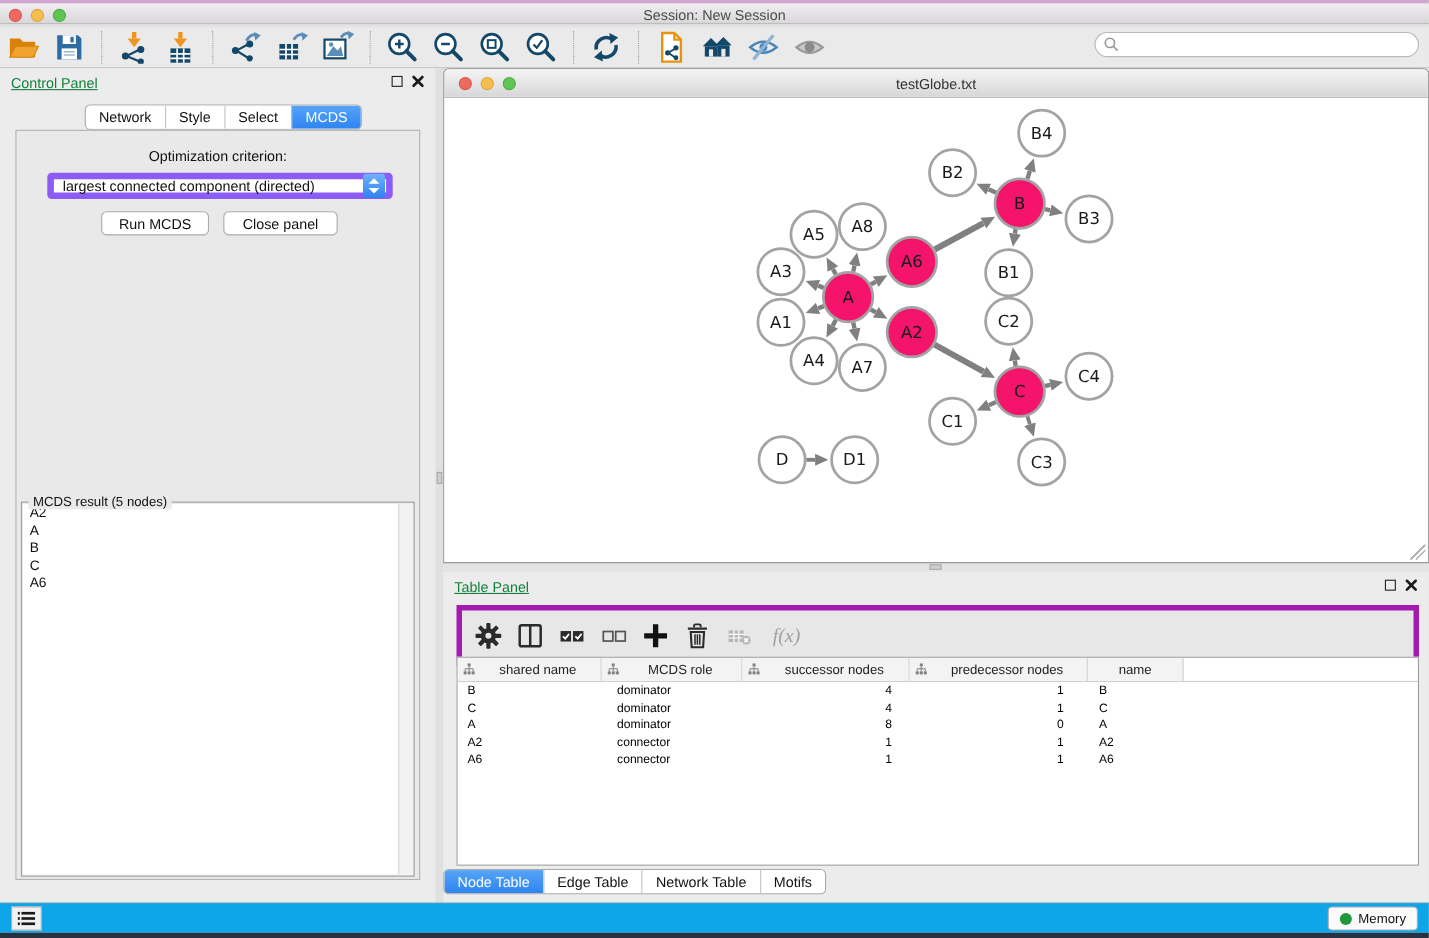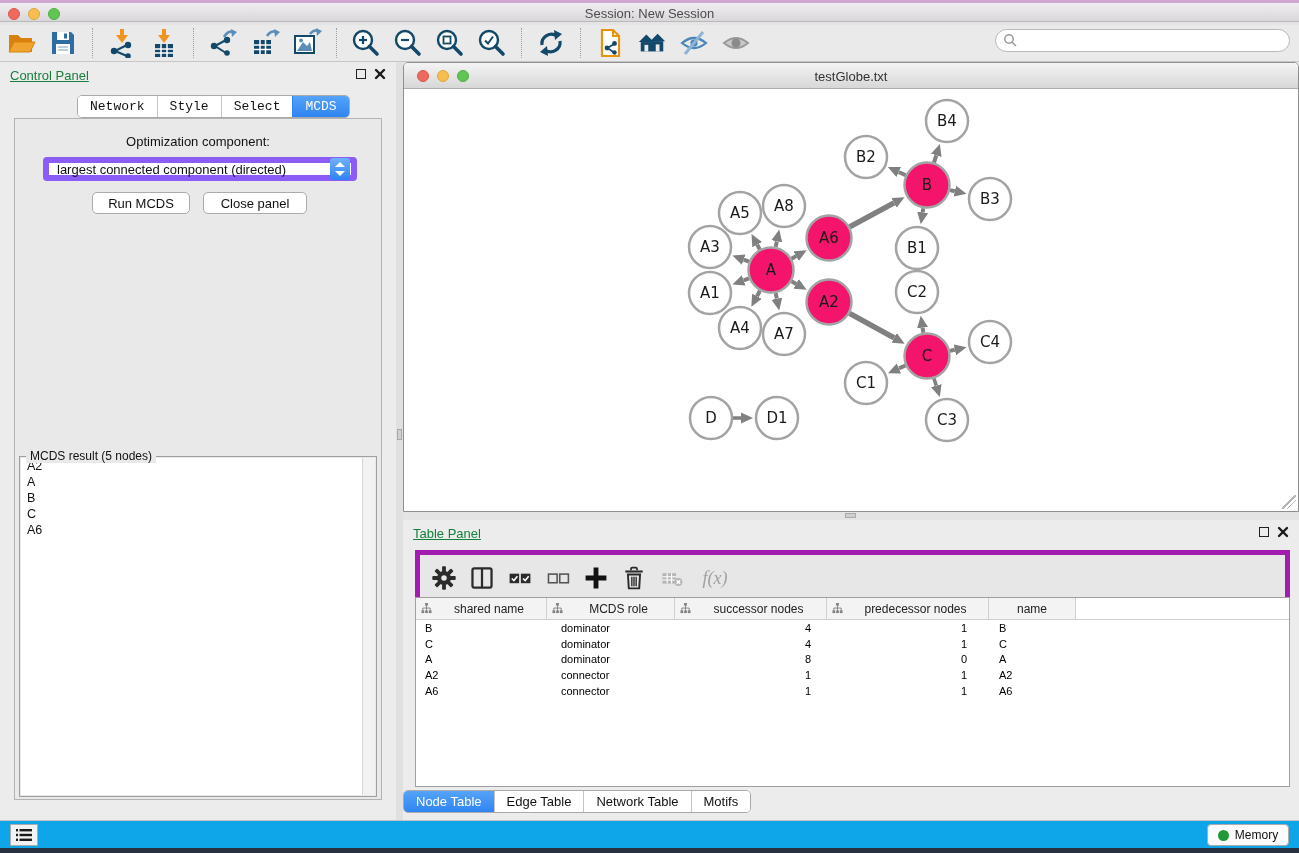--- a/index.html
+++ b/index.html
@@ -38,21 +38,21 @@
   .panel-title { position:absolute; left:10px; top:6px; font-size:13px; color:#15803d;text-decoration:underline; }
   .panel-controls { position:absolute; right:10px; top:6px; display:flex; gap:8px; align-items:center; }
   .float-box { width:10px; height:10px; border:1.6px solid #222; }
 
   
   .seg { display:flex; border:1px solid #a9a9a9; border-radius:5px; overflow:hidden; background:#fff; height:23px; }
   .seg .segitem { padding:0 12px; font-size:13px; color:#111; display:flex; align-items:center; justify-content:center;
     border-left:1px solid #c4c4c4; background:#fff; white-space:nowrap; }
   .seg .segitem:first-child { border-left:none; }
   .seg .segitem.active { background:linear-gradient(#55a4f8,#2f84f2); color:#fff; border-left-color:#2f84f2; }
-  .cp-tabs { position:absolute; left:77px; top:33px;font-family:Liberation Mono, monospace; }
+  .cp-tabs { position:absolute; left:77px; top:33px; }
 
   .cp-content { position:absolute; left:14px; top:56px; width:368px; height:682px;
     border:1px solid #b3b3b3; background:#e9e9e9; }
   .opt-label { position:absolute; top:15px; width:100%; text-align:center; font-size:13px; color:#111; }
   .dropdown { position:absolute; left:28px; top:38px; width:314px; height:24px; background:#fff;
     border:6px solid #8b5cf6; border-radius:4px; display:flex; align-items:center; }
   .dropdown .value { flex:1; font-size:13px; color:#111; padding-left:8px; white-space:nowrap; overflow:hidden; }
   .dropdown .stepper { width:20px; height:22px; border-radius:3px; margin-right:1px;
     background:linear-gradient(#6fb1fb,#2e82f3); position:relative; }
   .chev { position:absolute; left:5px; width:0; height:0; border-left:5px solid transparent; border-right:5px solid transparent; }
@@ -306,21 +306,21 @@
           </svg>
       </div>
     </div>
     <div class="seg cp-tabs">
       <div class="segitem">Network</div>
       <div class="segitem">Style</div>
       <div class="segitem">Select</div>
       <div class="segitem active">MCDS</div>
     </div>
     <div class="cp-content">
-      <div class="opt-label">Optimization component:</div>
+      <div class="opt-label">Optimization criterion:</div>
       <div class="dropdown">
         <div class="value">largest connected component (directed)</div>
         <div class="stepper">
             <div class="chev up"></div>
             <div class="chev down"></div>
           </div>
       </div>
       <div class="btn" style="left:77px; top:73px; width:98px;">Run MCDS</div>
       <div class="btn" style="left:188px; top:73px; width:104px;">Close panel</div>
       <div class="groupbox">

